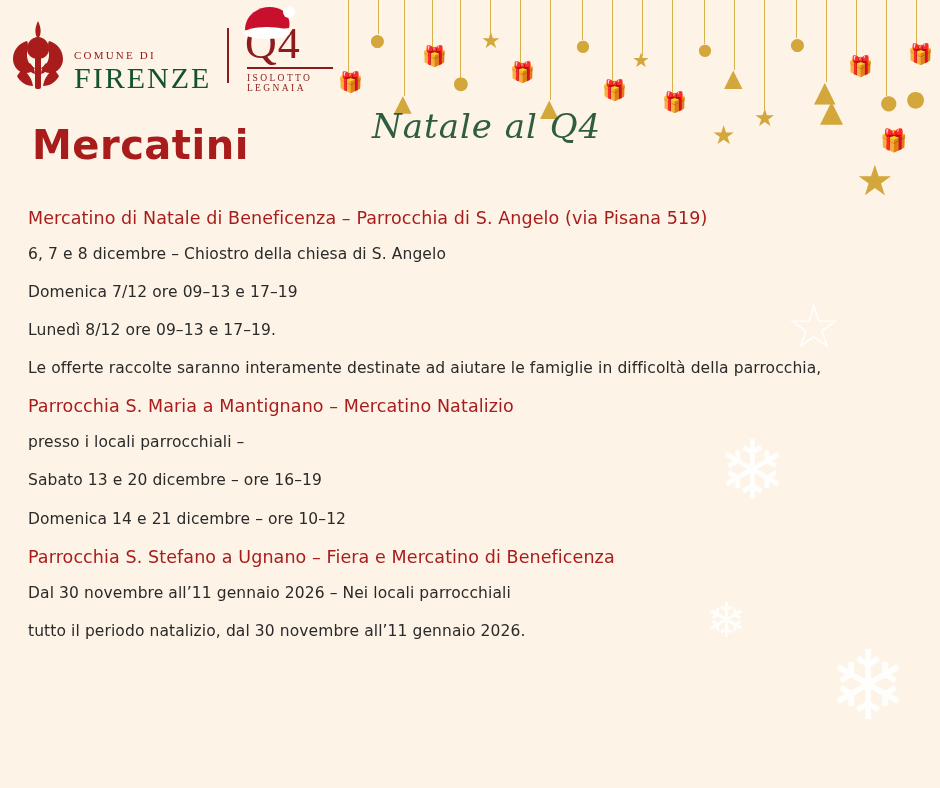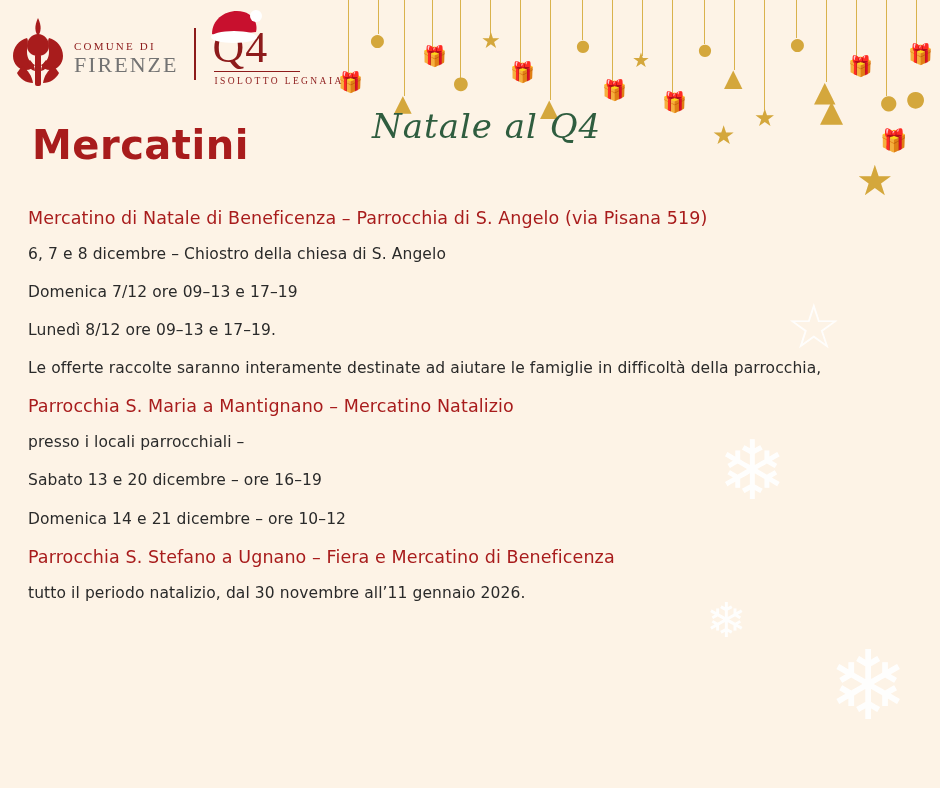--- a/index.html
+++ b/index.html
@@ -64,21 +64,21 @@
 
   
   .header {
     position: absolute;
     top: 14px; left: 8px;
     width: 340px;
     height: 100px;
   }
   .logo-row {
     display: flex;
-    align-items: center;
+    align-items: flex-end;
     gap: 6px;
   }
   .giglio {
     width: 60px; height: 76px;
     position: relative;
     flex: none;
   }
   .giglio svg { display:block; }
 
   .comune-block {
@@ -87,23 +87,23 @@
   .comune-small {
     font-family: "Liberation Serif", serif;
     font-size: 11px;
     letter-spacing: 2.2px;
     color: #8d1b1b;
     line-height: 1;
     margin-bottom: 2px;
   }
   .comune-big {
     font-family: "Liberation Serif", serif;
-    font-size: 22px;
+    font-size: 30px;
     letter-spacing: 2px;
-    color: #737373;
+    color: #14532d;
     line-height: 1;
     font-weight: 400;
   }
   .divider-v {
     width: 2px;
     align-self: stretch;
     background: #8d1b1b;
     margin: 14px 10px 10px 10px;
   }
   .q4-block {
@@ -298,17 +298,18 @@
 
     <div class="block">
       <p class="sec-title">Parrocchia S. Maria a Mantignano – Mercatino Natalizio</p>
       <p class="line">presso i locali parrocchiali –</p>
       <p class="line">Sabato 13 e 20 dicembre – ore 16–19</p>
       <p class="line">Domenica 14 e 21 dicembre – ore 10–12</p>
     </div>
 
     <div class="block">
       <p class="sec-title">Parrocchia S. Stefano a Ugnano – Fiera e Mercatino di Beneficenza</p>
+      <p class="line">Dal 30 novembre all’11 gennaio 2026 – Nei locali parrocchiali</p>
       <p class="line">tutto il periodo natalizio, dal 30 novembre all’11 gennaio 2026.</p>
     </div>
 
   </div>
 </div>
 
 </body></html>

